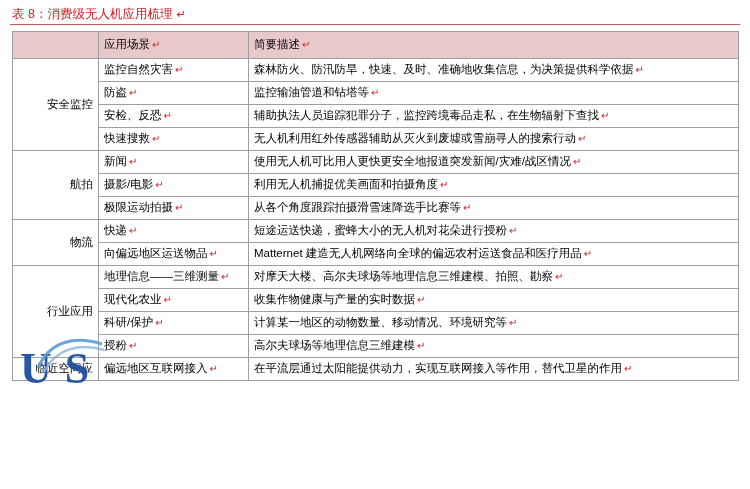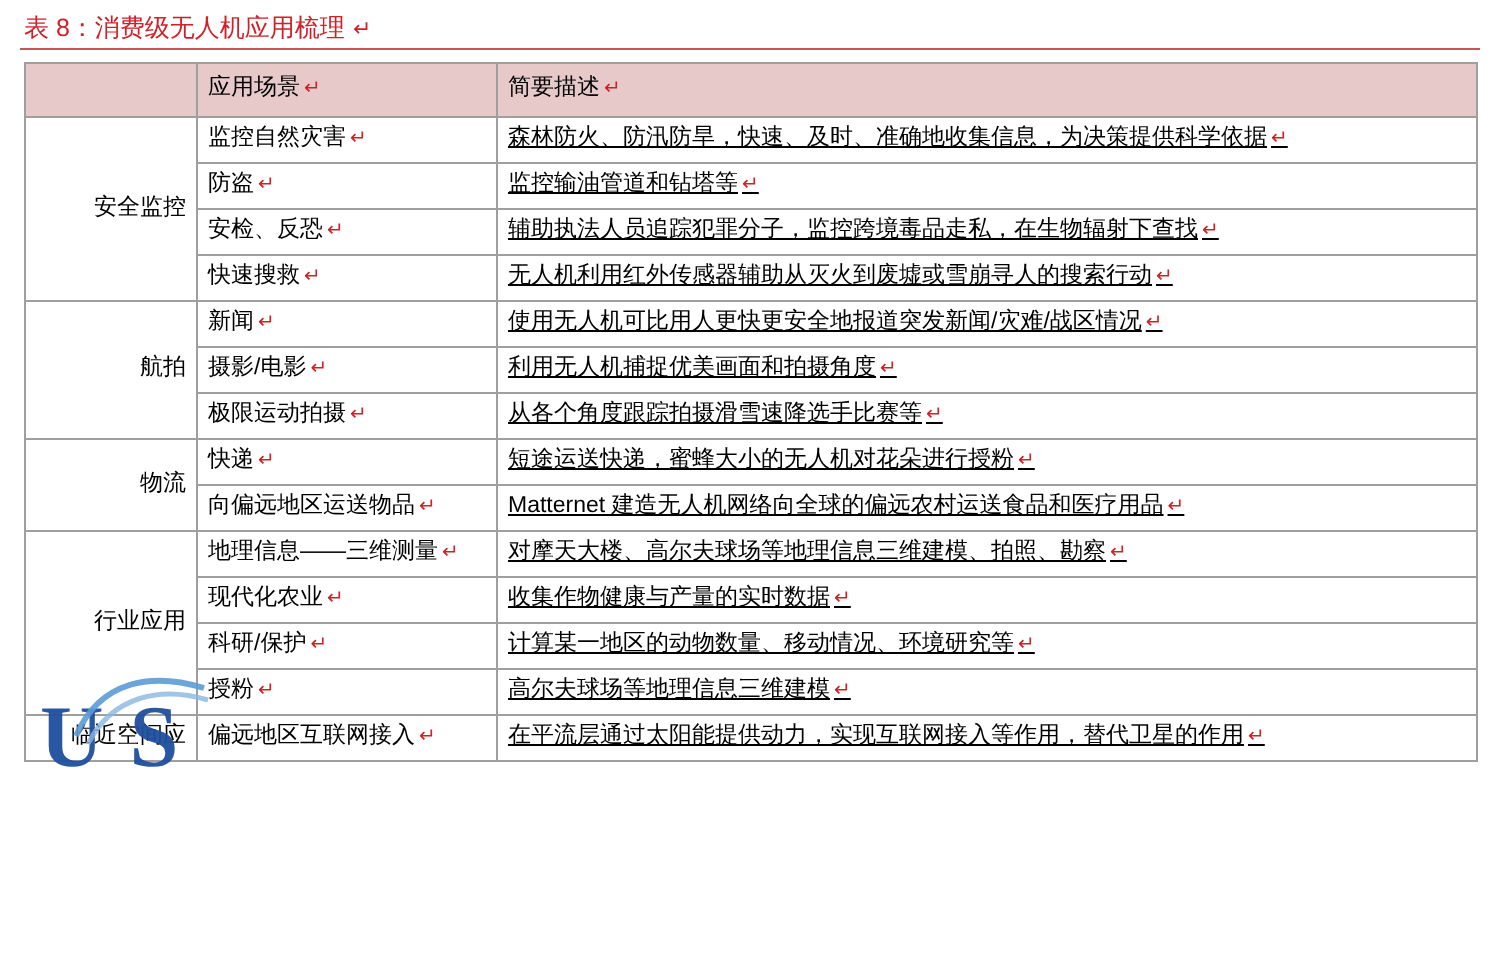--- a/index.html
+++ b/index.html
@@ -70,21 +70,20 @@
   td.cat {
     text-align: right;
     padding-left: 6px;
   }
   td.scene {
     padding-left: 7px;
     margin-left: 28px;
   }
   td.desc {
     padding-left: 7px;
-    text-decoration: underline;
   }
   .row-h { height: 23px; }
   .mk {
     color: #d12027;
     font-size: 10px;
     margin-left: 2px;
   }
   
   .logo-wrap {
     position: absolute;

